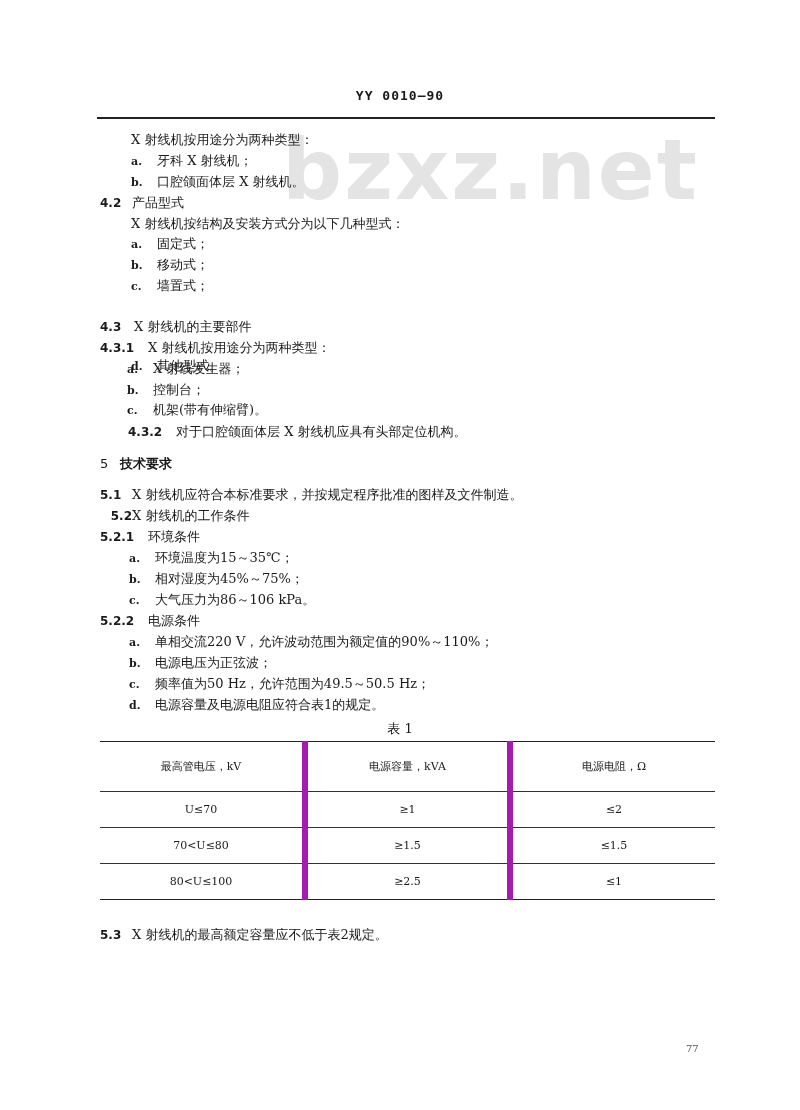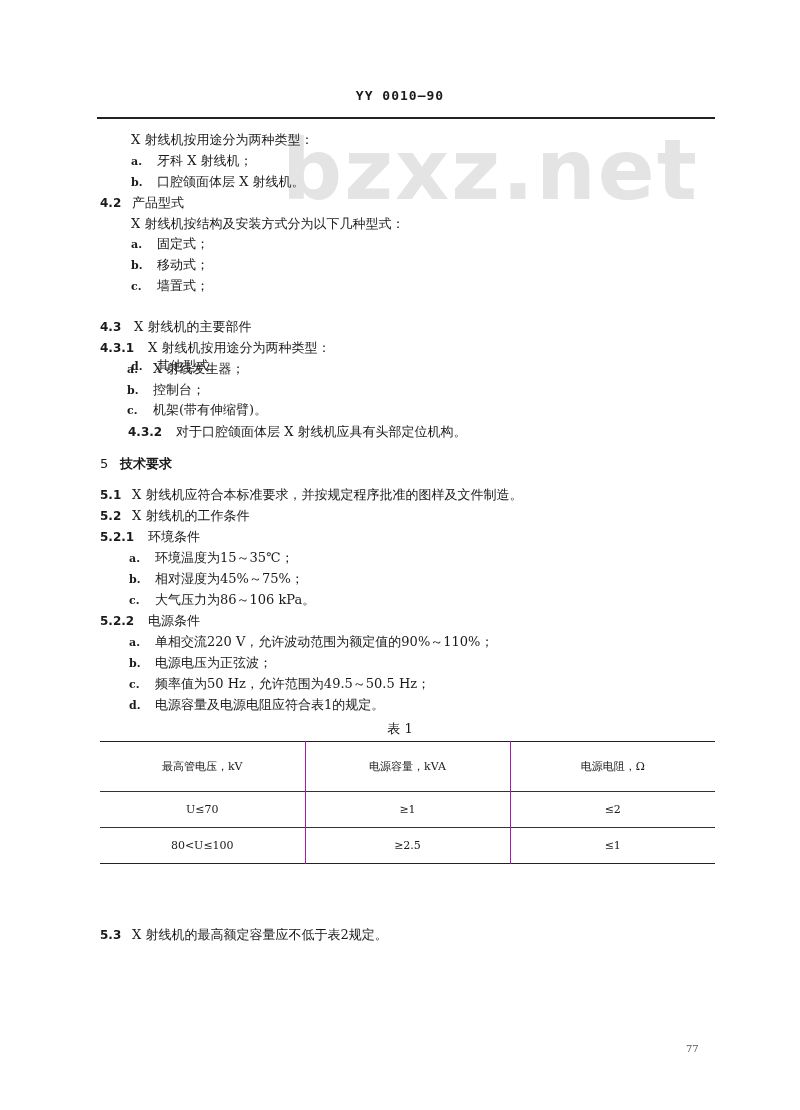--- a/index.html
+++ b/index.html
@@ -88,21 +88,21 @@
       left: 100px;
       width: 615px;
       border-collapse: collapse;
       font-size: 11px;
       z-index: 1;
     }
     table.t1 th, table.t1 td {
       text-align: center;
       font-weight: normal;
       border-left: 1px solid #333;
-      border-right: 1px solid #a21caf;
+      border-right: 6px solid #a21caf;
       padding: 0;
     }
     table.t1 th:first-child, table.t1 td:first-child { border-left: none; }
     table.t1 th:last-child, table.t1 td:last-child { border-right: none; }
     table.t1 thead tr { height: 50px; border-top: 1.5px solid #222; border-bottom: 1.2px solid #333; }
     table.t1 tbody tr { height: 36px; border-bottom: 1px solid #333; }
     table.t1 tbody tr:last-child { border-bottom: 1.5px solid #222; }
     .page-number {
       position: absolute;
       top: 1043px;
@@ -165,21 +165,21 @@
 </div>
 
 <div class="line sec5" style="top:456px; left:100px;">
   <span style="display:inline-block; width:20px; font-weight:normal;">5</span><span>技术要求</span>
 </div>
 
 <div class="line" style="top:487px; left:100px;">
   <span class="num" style="width:32px;">5.1</span><span>X 射线机应符合本标准要求，并按规定程序批准的图样及文件制造。</span>
 </div>
 <div class="line" style="top:508px; left:100px;">
-  <span class="num" style="width:32px;">5.2</span><span>X 射线机的工作条件</span>
+  <span class="num" style="width:32px;text-align:right;">5.2</span><span>X 射线机的工作条件</span>
 </div>
 <div class="line" style="top:529px; left:100px;">
   <span class="num" style="width:48px;">5.2.1</span><span>环境条件</span>
 </div>
 <div class="line" style="top:550px; left:129px;">
   <span class="lbl">a.</span><span>环境温度为15～35℃；</span>
 </div>
 <div class="line" style="top:571px; left:129px;">
   <span class="lbl">b.</span><span>相对湿度为45%～75%；</span>
 </div>
@@ -216,20 +216,25 @@
       <th>电源电阻，Ω</th>
     </tr>
   </thead>
   <tbody>
     <tr>
       <td>U≤70</td>
       <td>≥1</td>
       <td>≤2</td>
     </tr>
     <tr>
+      <td>70&lt;U≤80</td>
+      <td>≥1.5</td>
+      <td>≤1.5</td>
+    </tr>
+    <tr>
       <td>80&lt;U≤100</td>
       <td>≥2.5</td>
       <td>≤1</td>
     </tr>
   </tbody>
 </table>
 
 <div class="line" style="top:927px; left:100px;">
   <span class="num" style="width:32px;">5.3</span><span>X 射线机的最高额定容量应不低于表2规定。</span>
 </div>

